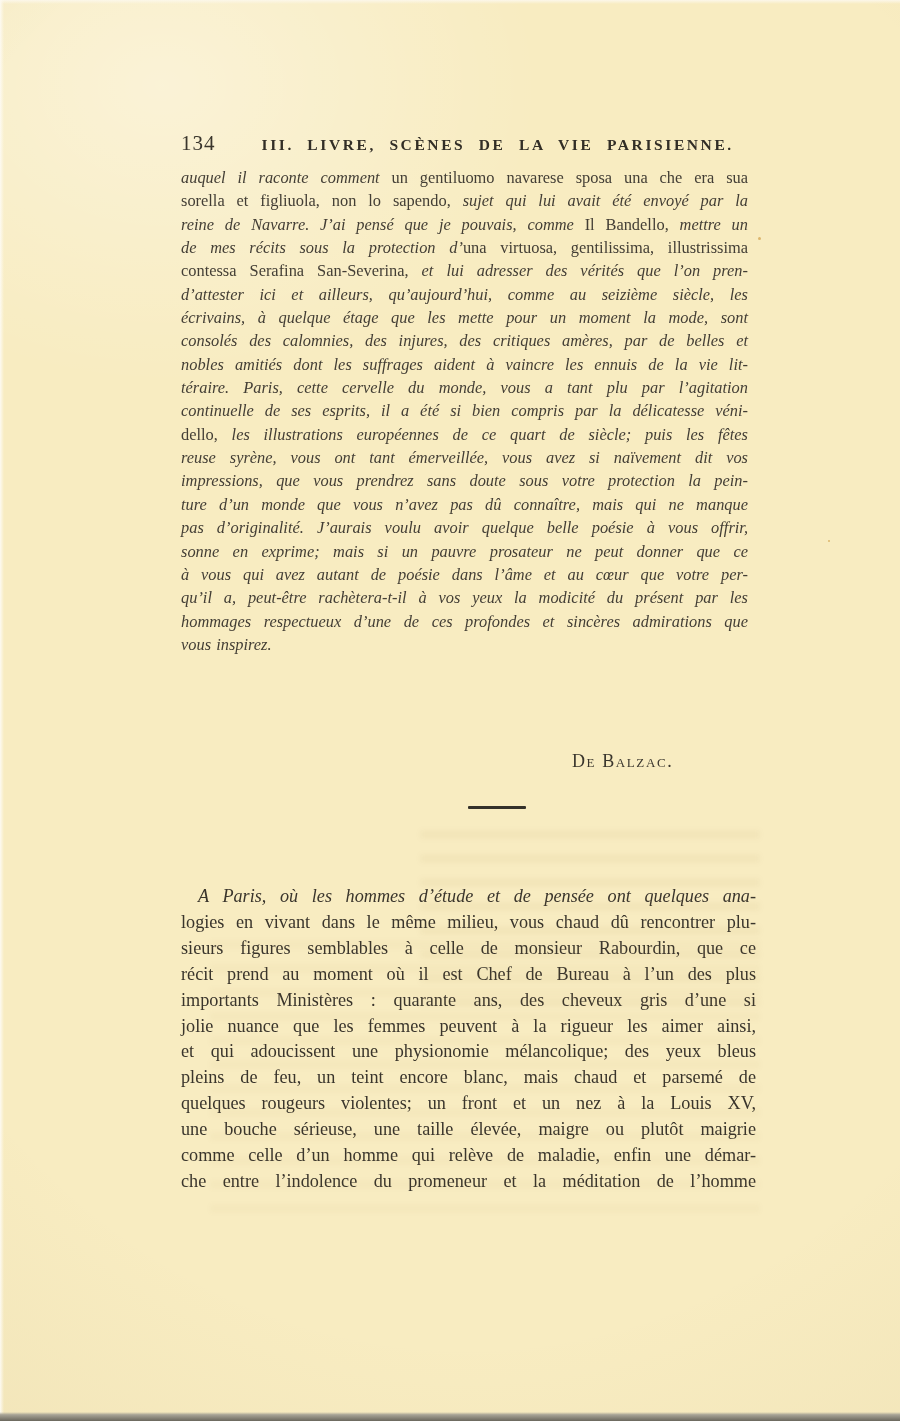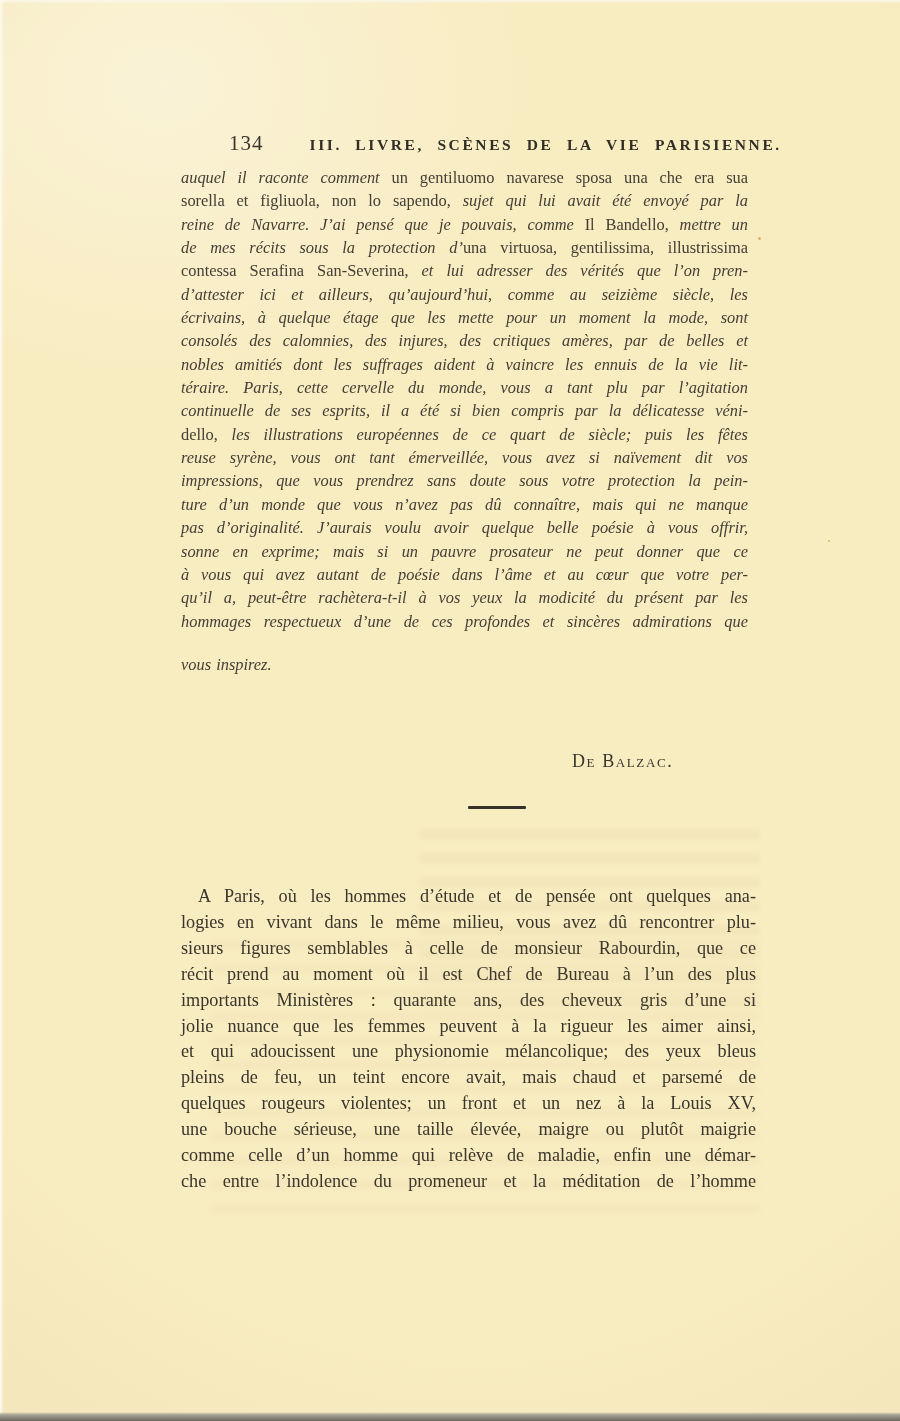--- a/index.html
+++ b/index.html
@@ -14,45 +14,45 @@
       radial-gradient(130% 95% at 52% 42%, rgba(122,92,28,0.00) 55%, rgba(122,92,28,0.10) 100%),
       radial-gradient(60% 30% at 18% 6%, rgba(255,255,255,0.35), rgba(255,255,255,0) 70%),
       #f8ecc1;
   }
   
   .edge-left{position:absolute;left:0;top:0;bottom:0;width:4px;background:linear-gradient(90deg,#fdfaf1,rgba(253,250,241,0));}
   .edge-top{position:absolute;left:0;top:0;right:0;height:4px;background:linear-gradient(180deg,#fcf7e9,rgba(252,247,233,0));}
   .edge-bottom{position:absolute;left:0;bottom:0;right:0;height:9px;
     background:linear-gradient(180deg,rgba(181,177,164,0) 0%, #a8a496 30%, #6a675d 100%);}
   
-  .header{position:absolute;top:131px;left:181px;width:567px;display:flex;align-items:baseline;color:#2f2b23;margin-left:48px;}
+  .header{position:absolute;top:131px;left:181px;width:567px;display:flex;align-items:baseline;color:#2f2b23;}
   .pagenum{font-size:21px;letter-spacing:1px;color:#3a362d;}
   .running-title{margin-left:46px;font-size:15.5px;font-weight:bold;letter-spacing:2.6px;word-spacing:7px;color:#322e26;}
   
   .letter{
     position:absolute;top:166px;left:181px;width:567px;
     font-style:italic;font-size:16.4px;line-height:23.35px;
     color:#433e35;word-spacing:1px;
   }
   .letter .roman{font-style:normal;}
   .tline{text-align:justify;text-align-last:justify;white-space:normal;}
-  .tline.flush{text-align-last:left;margin-top:20px;}
+  .tline.flush{text-align-last:left;}
   
   .signature{
     position:absolute;top:751px;left:572px;
     font-variant:small-caps;font-size:18px;letter-spacing:1.6px;color:#3a362d;
   }
   
   .divider{position:absolute;top:806px;left:468px;width:58px;height:3px;background:#34312a;border-radius:1px;}
   
   .bodypara{
     position:absolute;top:884px;left:181px;width:575px;
     font-size:18.2px;line-height:25.9px;color:#3a352c;word-spacing:1.5px;
   }
-  .bodypara .tline:first-child{text-indent:17px;}
+  .bodypara .tline:first-child{text-indent:17px;font-style:italic;}
   
   .bleed{position:absolute;filter:blur(2.5px);opacity:.55;pointer-events:none;
     background:repeating-linear-gradient(180deg, rgba(150,122,58,0.10) 0 9px, rgba(150,122,58,0) 9px 24px);}
   .speck{position:absolute;width:3px;height:3px;border-radius:50%;background:rgba(196,138,40,0.55);}
 </style>
 </head>
 <body>
 
 <div id="scanned-page">
 
@@ -87,27 +87,27 @@
       <div class="tline"><span>hommages respectueux d’une de ces profondes et sincères admirations que</span></div>
       <div class="tline flush"><span>vous inspirez.</span></div>
     </div>
 
   <div class="signature">De Balzac.</div>
 
   <div class="divider"></div>
 
   <div class="bodypara">
       <div class="tline"><span>A Paris, où les hommes d’étude et de pensée ont quelques ana-</span></div>
-      <div class="tline"><span>logies en vivant dans le même milieu, vous avez dû rencontrer plu-</span></div>
+      <div class="tline"><span>logies en vivant dans le même milieu, vous chaud dû rencontrer plu-</span></div>
       <div class="tline"><span>sieurs figures semblables à celle de monsieur Rabourdin, que ce</span></div>
       <div class="tline"><span>récit prend au moment où il est Chef de Bureau à l’un des plus</span></div>
       <div class="tline"><span>importants Ministères : quarante ans, des cheveux gris d’une si</span></div>
       <div class="tline"><span>jolie nuance que les femmes peuvent à la rigueur les aimer ainsi,</span></div>
       <div class="tline"><span>et qui adoucissent une physionomie mélancolique; des yeux bleus</span></div>
-      <div class="tline"><span>pleins de feu, un teint encore avait, mais chaud et parsemé de</span></div>
+      <div class="tline"><span>pleins de feu, un teint encore blanc, mais chaud et parsemé de</span></div>
       <div class="tline"><span>quelques rougeurs violentes; un front et un nez à la Louis XV,</span></div>
       <div class="tline"><span>une bouche sérieuse, une taille élevée, maigre ou plutôt maigrie</span></div>
       <div class="tline"><span>comme celle d’un homme qui relève de maladie, enfin une démar-</span></div>
       <div class="tline"><span>che entre l’indolence du promeneur et la méditation de l’homme</span></div>
     </div>
 
   <div class="bleed" style="left:420px;top:830px;width:340px;height:190px;"></div>
   <div class="bleed" style="left:210px;top:940px;width:550px;height:280px;opacity:.35;"></div>
   <div class="speck" style="left:758px;top:237px;"></div>
   <div class="speck" style="left:828px;top:540px;width:2px;height:2px;"></div>

